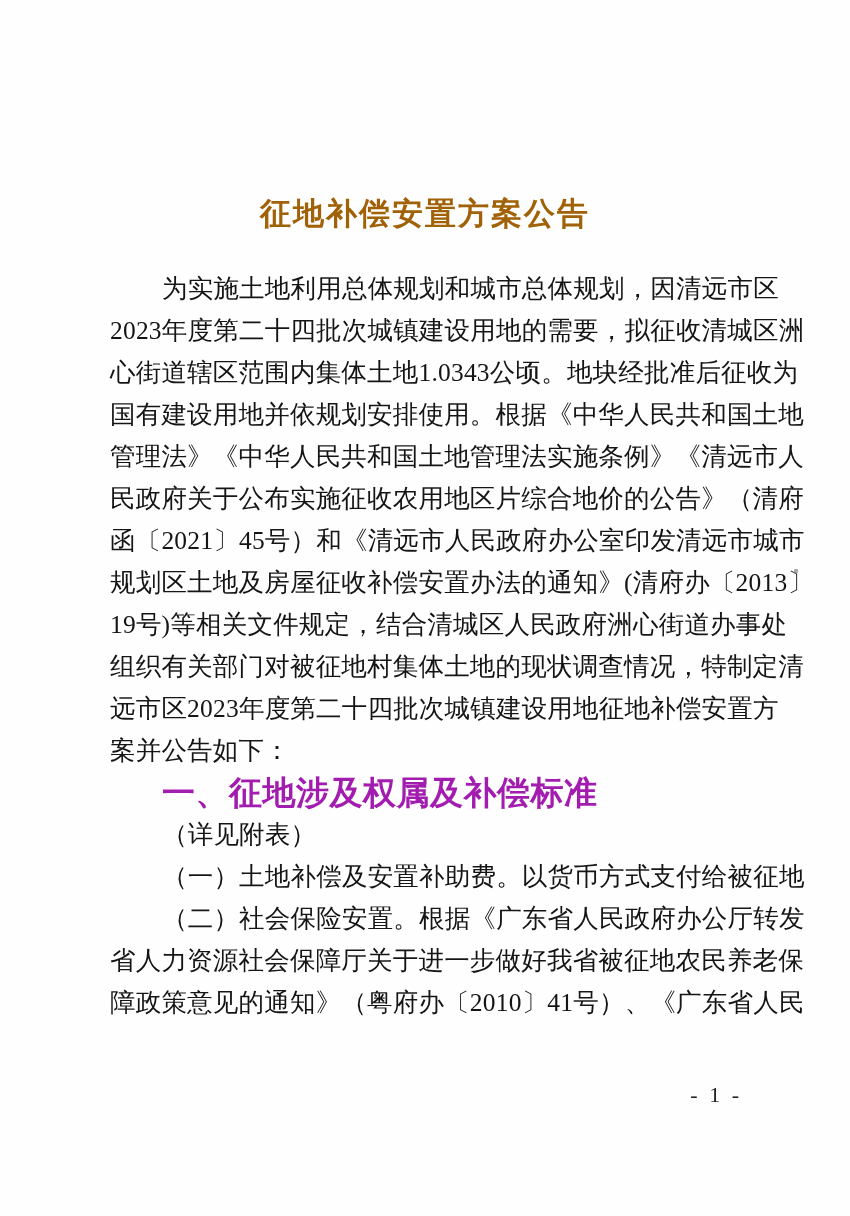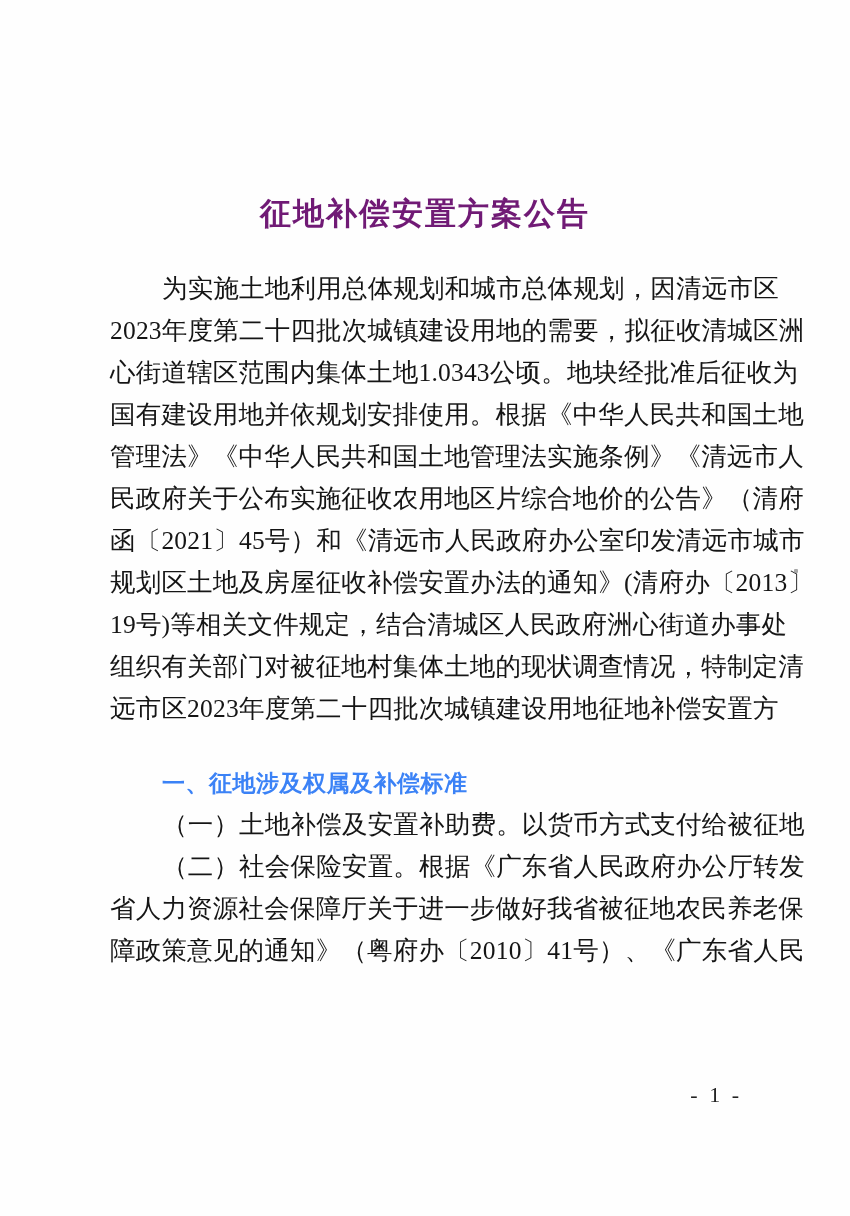--- a/index.html
+++ b/index.html
@@ -28,21 +28,21 @@
   .doc-title {
     position: absolute;
     left: 0;
     top: 170px;
     width: 850px;
     text-align: center;
     font-family: "DejaVu Sans", "Liberation Sans", sans-serif;
     font-weight: 700;
     font-size: 31px;
     letter-spacing: 2px;
-    color: #701a75;
+    color: #a16207;
     line-height: 44px;
     white-space: nowrap;
   }
 
   
   .body-block {
     position: absolute;
     left: 110px;
     top: 268px;
     width: 632px;
@@ -68,25 +68,24 @@
   }
 
   .ln.indent {
     padding-left: 52px;
   }
 
   
   .ln.head {
     font-family: "DejaVu Sans", "Liberation Sans", sans-serif;
     font-weight: 700;
-    font-size: 23px;
+    font-size: 33px;
     letter-spacing: 0.5px;
-    color: #3b82f6;
+    color: #a21caf;
     padding-left: 52px;
-    margin-top: 32px;
   }
 
   
   .page-number {
     position: absolute;
     left: 0;
     top: 1082px;
     width: 742px;
     text-align: right;
     font-family: "Liberation Serif", "DejaVu Serif", serif;
@@ -438,22 +437,24 @@
         <span>用</span>
         <span>地</span>
         <span>征</span>
         <span>地</span>
         <span>补</span>
         <span>偿</span>
         <span>安</span>
         <span>置</span>
         <span>方</span>
       </div>
+    <div class="ln">案并公告如下：</div>
 
     <div class="ln head">一、征地涉及权属及补偿标准</div>
+    <div class="ln indent">（详见附表）</div>
 
     <div class="ln just indent">
         <span>（</span>
         <span>一</span>
         <span>）</span>
         <span>土</span>
         <span>地</span>
         <span>补</span>
         <span>偿</span>
         <span>及</span>

